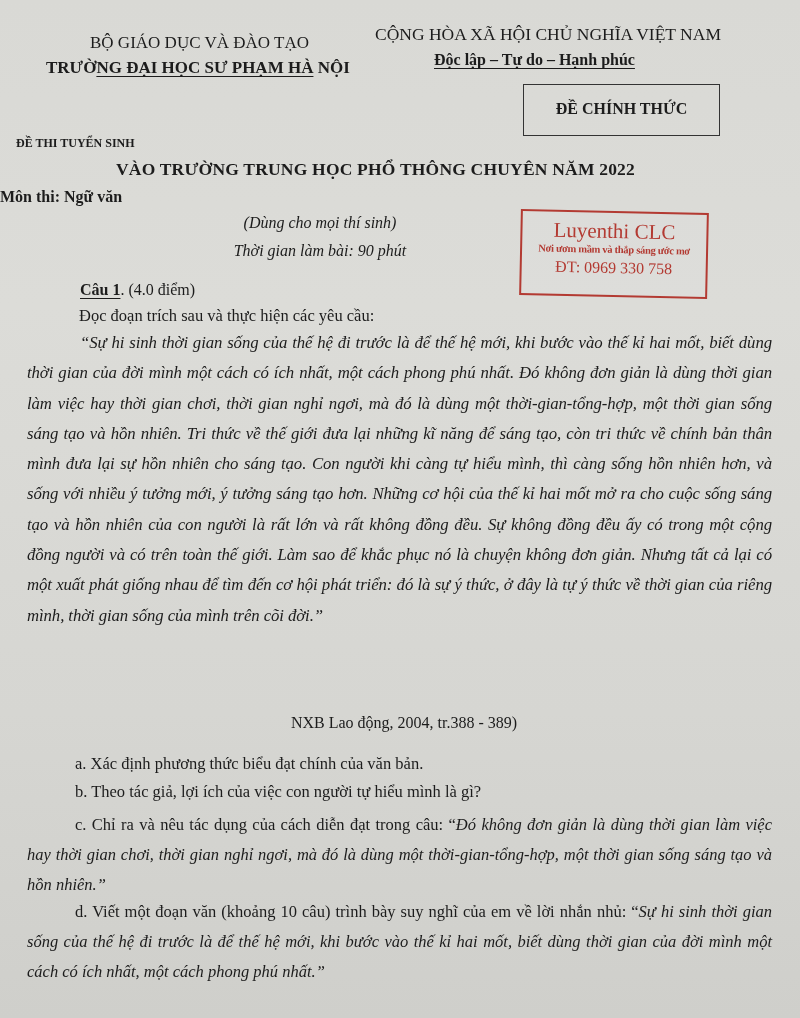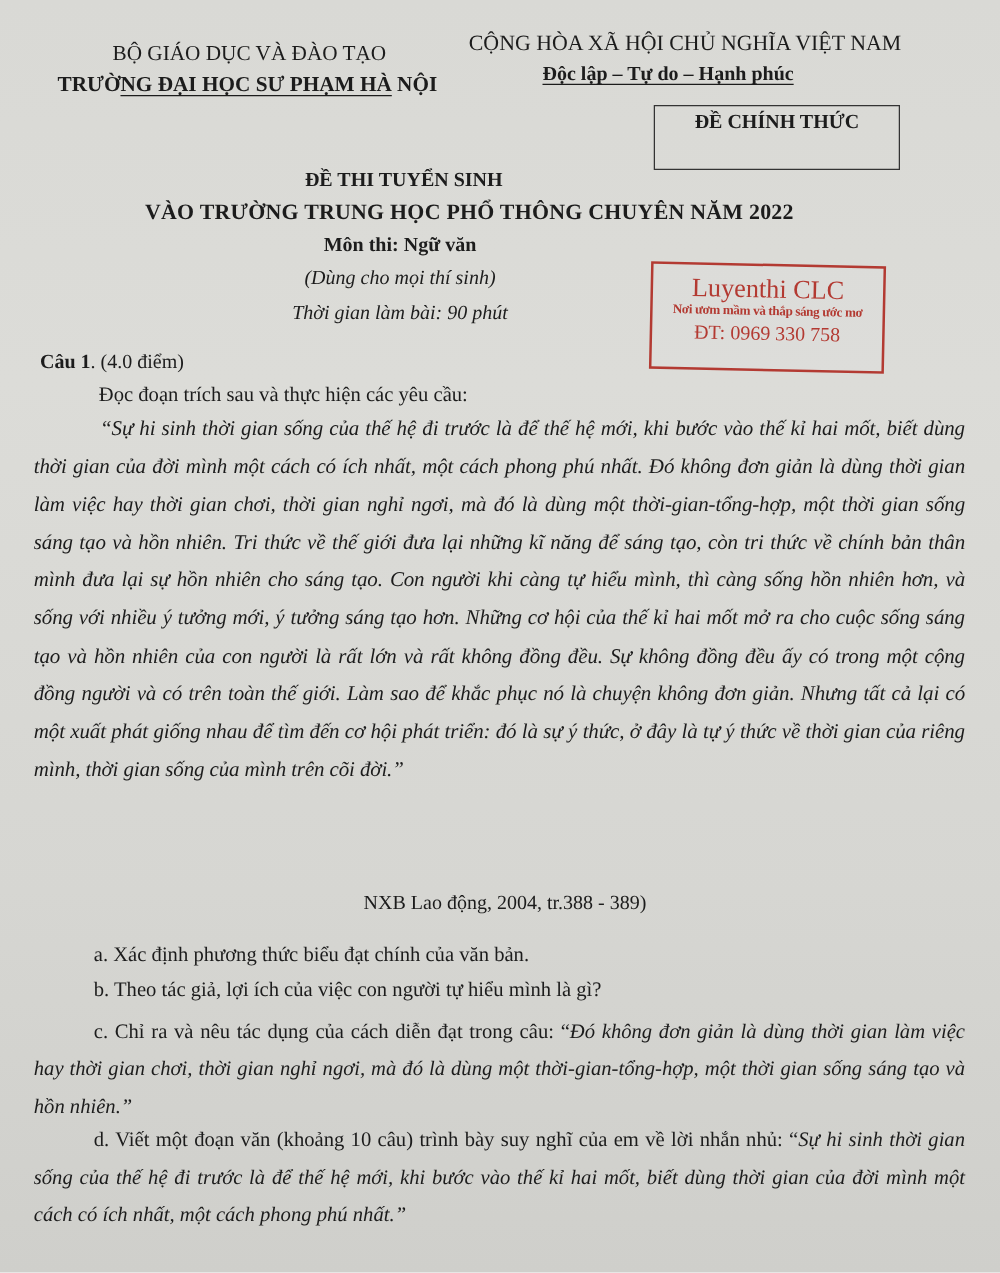--- a/index.html
+++ b/index.html
@@ -30,49 +30,49 @@
     .hdr-right-1 { left: 375px; top: 24px; font-size: 17.5px; }
     .hdr-right-2 { left: 434px; top: 51px; font-size: 16px; font-weight: bold; text-decoration: underline; text-underline-offset: 3px; }
 
     .official-box {
       position: absolute;
       left: 523px; top: 84px;
       width: 197px; height: 52px;
       border: 1.5px solid #333;
       text-align: center;
       box-sizing: border-box;
-      padding-top: 3px;
+      padding-top: 14px;
     }
     .official-box .t1 { font-size: 16px; font-weight: bold; line-height: 20px; }
     .official-box .t2 { font-size: 15px; font-style: italic; line-height: 20px; }
 
-    .title-1 { left: 3px; width: 640px; text-align: center; top: 136px; font-size: 16px; font-weight: bold; }
+    .title-1 { left: 16px; width: 640px; top: 136px; font-size: 12px; font-weight: bold; }
     .title-2 { left: 116px; top: 159px; font-size: 17.5px; font-weight: bold; letter-spacing: 0.2px; }
-    .title-3 { left: 0; width: 640px; text-align: center; top: 188px; font-size: 16px; font-weight: bold; }
+    .title-3 { left: 0; width: 640px; top: 188px; font-size: 16px; font-weight: bold; }
     .title-4 { left: 0; width: 640px; text-align: center; top: 214px; font-size: 16px; font-style: italic; }
     .title-5 { left: 0; width: 640px; text-align: center; top: 242px; font-size: 16px; font-style: italic; }
 
     .stamp {
       position: absolute;
       left: 520px; top: 211px;
       width: 188px; height: 86px;
       border: 2px solid #b33a32;
       color: #b33a32;
       text-align: center;
       transform: rotate(1.2deg);
       box-sizing: border-box;
       padding-top: 6px;
       background: rgba(255,255,255,0.05);
     }
     .stamp .s1 { font-size: 21px; line-height: 24px; }
     .stamp .s2 { font-size: 10.5px; font-weight: bold; line-height: 14px; letter-spacing: -0.3px; }
     .stamp .s3 { font-size: 16px; line-height: 22px; }
 
     .cau1 { left: 32px; top: 281px; font-size: 16px; }
-    .cau1 .lbl { font-weight: bold; text-underline-offset: 3px; }
+    .cau1 .lbl { font-weight: bold; text-decoration: underline; text-underline-offset: 3px; margin-left: 48px; }
 
     .intro { left: 79px; top: 306px; font-size: 16.5px; }
 
     .passage {
       position: absolute;
       left: 27px;
       top: 328px;
       width: 745px;
       font-size: 16.8px;
       font-style: italic;

